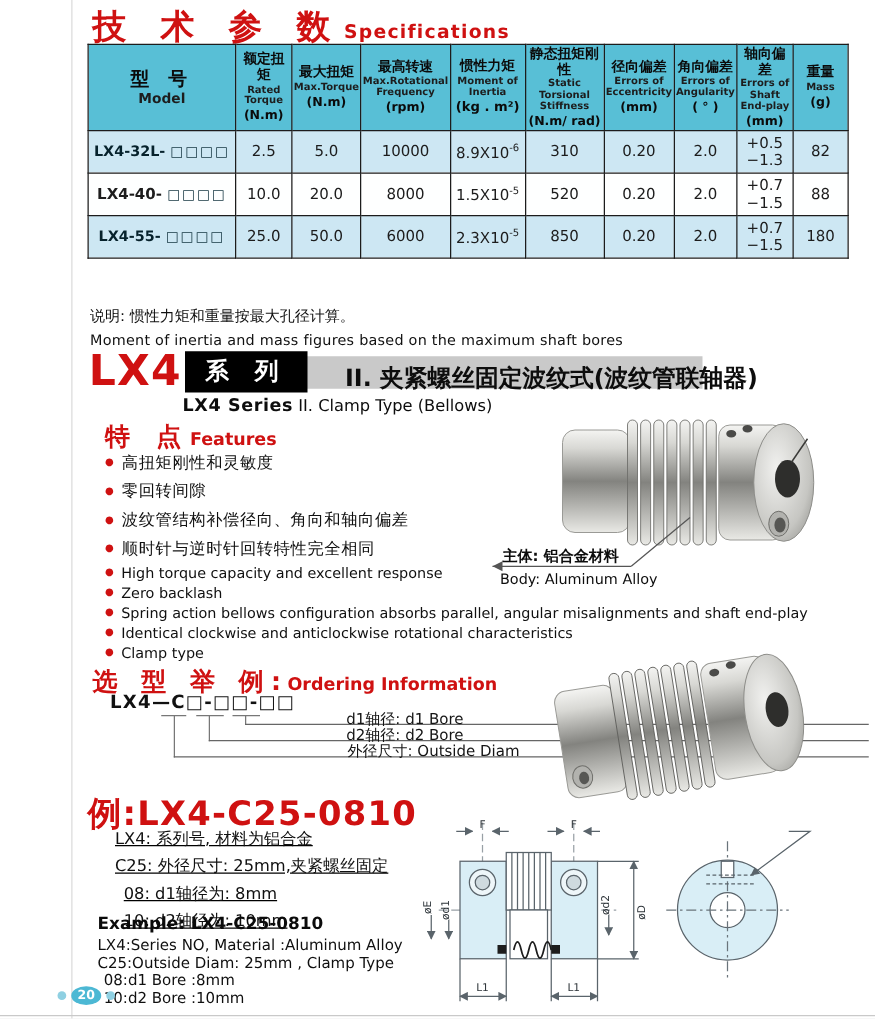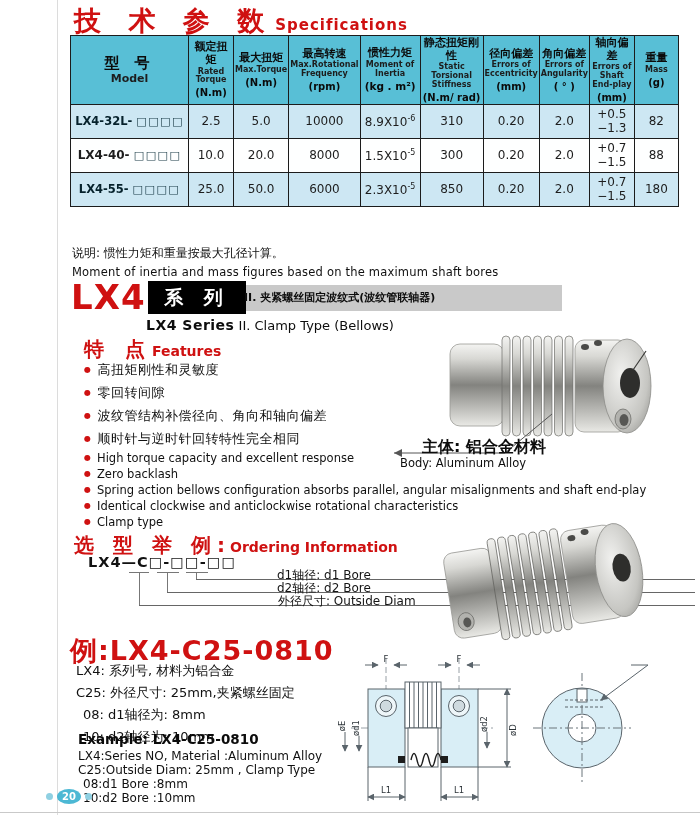--- a/index.html
+++ b/index.html
@@ -28,47 +28,47 @@
   .ep { font-size:10px; line-height:1.2; }
   sup.exp { font-size:8px; }
 
   .note { position:absolute; left:72px; top:245px; }
   .note .nzh { font-size:12px; color:#101010; }
   .note .nen { font-size:11.5px; color:#101010; margin-top:3px; letter-spacing:0.2px; }
 
   .series-gray { position:absolute; left:148px; top:285px; width:414px; height:26px; background:#c9c9c9; }
   .series-lx4 { position:absolute; left:71px; top:277px; font-size:34px; font-weight:bold; color:#cf1111; letter-spacing:1px; }
   .series-tag { position:absolute; left:148px; top:281px; width:98px; height:33px; background:#000; color:#fff; font-size:19px; font-weight:bold; text-align:center; line-height:33px; letter-spacing:7px; }
-  .series-subzh { position:absolute; left:244px; top:290px; font-size:11px; font-weight:bold; color:#0d0d0d; }
+  .series-subzh { position:absolute; left:276px; top:290px; font-size:19px; font-weight:bold; color:#0d0d0d; }
   .series-en { position:absolute; left:146px; top:317px; font-size:13px; color:#0d0d0d; }
   .series-en .b { font-weight:bold; font-size:14px; letter-spacing:0.5px; }
 
   .feat-title { position:absolute; left:84px; top:336px; white-space:nowrap; }
   .feat-title .zh { font-size:20px; font-weight:bold; color:#cf1111; letter-spacing:7px; }
   .feat-title .en { font-size:14px; font-weight:bold; color:#cf1111; }
   ul.blist { position:absolute; margin:0; padding:0; list-style:none; }
   ul.zh-list { left:84px; top:361px; }
   ul.zh-list li { font-size:13px; color:#101010; font-weight:500; margin-bottom:5px; letter-spacing:0.5px; white-space:nowrap; }
   ul.en-list { left:84px; top:451px; }
   ul.en-list li { font-size:11.5px; color:#101010; margin-bottom:2px; white-space:nowrap; }
   ul.blist li::before { content:"●"; color:#cf1111; font-size:8px; margin-right:6px; vertical-align:2px; }
 
-  .callout-zh { position:absolute; left:402px; top:437px; font-size:16px; font-weight:bold; color:#0d0d0d; white-space:nowrap;margin-left:20px; }
+  .callout-zh { position:absolute; left:402px; top:437px; font-size:12px; font-weight:bold; color:#0d0d0d; white-space:nowrap; }
   .callout-en { position:absolute; left:400px; top:456px; font-size:11.5px; color:#0d0d0d; white-space:nowrap; }
 
   .ord-title { position:absolute; left:74px; top:532px; white-space:nowrap; }
   .ord-title .zh { font-size:20px; font-weight:bold; color:#cf1111; letter-spacing:6px; }
   .ord-title .en { font-size:14px; font-weight:bold; color:#cf1111; }
   .ord-code { position:absolute; left:88px; top:554px; font-size:14.5px; font-weight:bold; color:#111; letter-spacing:1px; }
   .tick { position:absolute; height:0; border-top:1px solid #777; }
   .vline { position:absolute; width:0; border-left:1px solid #777; }
   .ord-label { position:absolute; height:13px; border-bottom:1px solid #666; font-size:12px; color:#151515; white-space:nowrap; }
 
   .ex-title { position:absolute; left:70px; top:633px; font-size:27px; font-weight:bold; color:#cf1111; letter-spacing:1px; }
-  ul.ex-zh { left:76px; top:662px; }
+  ul.ex-zh { left:92px; top:662px;text-decoration:underline; }
   ul.ex-zh li { font-size:13px; color:#101010; font-weight:500; margin-bottom:4px; white-space:nowrap; }
   ul.ex-zh li.ind { padding-left:7px; }
   ul.ex-zh li::before { content:none; }
   .ex-en { position:absolute; left:78px; top:731px; }
   .ex-en .h { font-size:13.5px; font-weight:bold; color:#0b0b0b; margin-bottom:2px; }
   .ex-en .l { font-size:12px; color:#101010; line-height:14px; white-space:nowrap; }
   .ex-en .l.ind { padding-left:5px; }
 
   .pagenum { position:absolute; left:42px; top:789px; display:flex; align-items:center; }
   .pagenum .dot { width:7px; height:7px; border-radius:50%; background:#8fd0e2; margin:0 4px; }
@@ -169,21 +169,21 @@
             <div>−1.3</div>
           </td>
         <td>82</td>
       </tr>
       <tr>
         <td class="model-cell"><span>LX4-40-</span> <span class="boxes">□□□□</span></td>
         <td>10.0</td>
         <td>20.0</td>
         <td>8000</td>
         <td><span>1.5X10</span><sup class="exp">-5</sup></td>
-        <td>300</td>
+        <td>520</td>
         <td>0.20</td>
         <td>2.0</td>
         <td class="ep">
             <div>+0.7</div>
             <div>−1.5</div>
           </td>
         <td>88</td>
       </tr>
       <tr class="alt">
         <td class="model-cell"><span>LX4-55-</span> <span class="boxes">□□□□</span></td>

